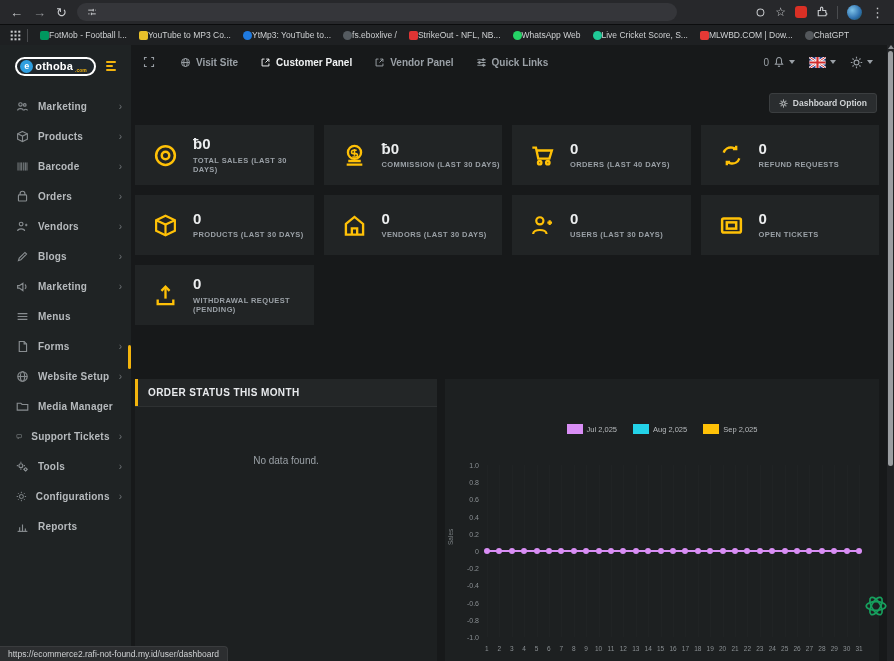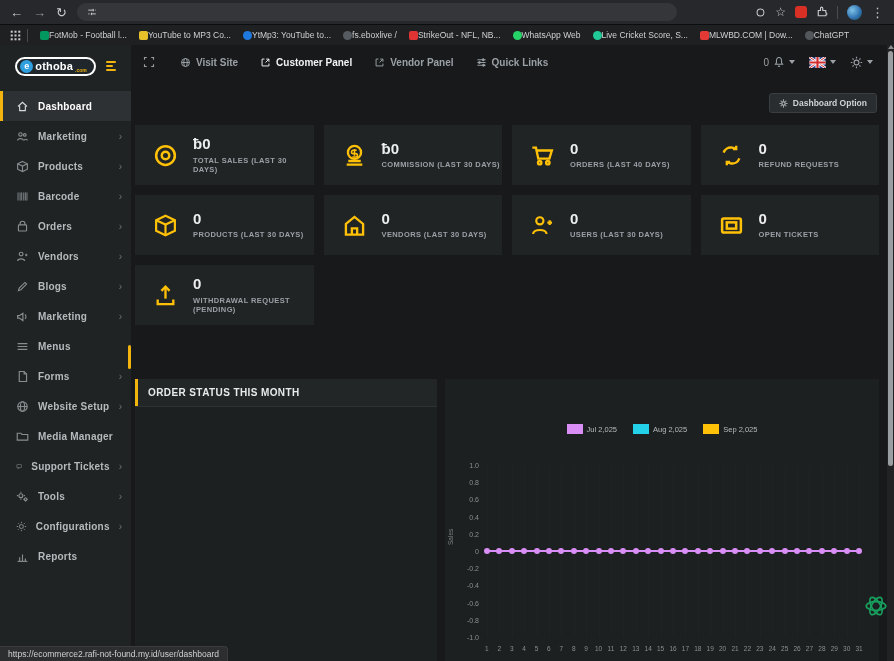--- a/index.html
+++ b/index.html
@@ -205,29 +205,20 @@
         <span class="logo-text">othoba</span>
         <span class="logo-suffix">.com</span>
       </div>
       <div class="side-toggle">
           <i></i>
           <i></i>
           <i></i>
         </div>
     </div>
     <ul class="side-menu" id="sidebar-menu">
-        <li class="side-item active">
-          <span class="icon" style="width: 13px; height: 13px;">
-            <svg width="100%" height="100%" viewBox="0 0 16 16" fill="none" stroke="currentColor" stroke-width="1.4">
-              <path d="M2.5 8 L8 2.8 L13.5 8"></path>
-              <path d="M4.5 7.5 V13 H11.5 V7.5"></path>
-            </svg>
-          </span>
-          <span class="lbl">Dashboard</span>
-        </li>
         <li class="side-item">
           <span class="icon" style="width: 13px; height: 13px;">
             <svg width="100%" height="100%" viewBox="0 0 16 16" fill="none" stroke="currentColor" stroke-width="1.4">
               <circle cx="5.5" cy="5.5" r="2.1"></circle>
               <circle cx="10.8" cy="6" r="1.6"></circle>
               <path d="M2 13 C2 9.8 9 9.8 9 13"></path>
               <path d="M10 13 C10 10.8 14 10.8 14 13"></path>
             </svg>
           </span>
           <span class="lbl">Marketing</span>
@@ -592,20 +583,21 @@
               <div class="stat-lbl">WITHDRAWAL REQUEST (PENDING)</div>
             </div>
           </div>
         </div>
 
       <div class="panels">
         <div class="panel panel-left">
           <div class="panel-header">
             <span class="panel-title">ORDER STATUS THIS MONTH</span>
           </div>
+          <div class="empty-text">No data found.</div>
         </div>
 
         <div class="panel panel-right">
           <div class="chart-wrap">
             <div class="legend" id="chart-legend">
                 <div class="legend-item">
                   <span class="legend-swatch" style="background: rgb(217, 142, 245);"></span>
                   <span class="legend-label">Jul 2,025</span>
                 </div>
                 <div class="legend-item">

